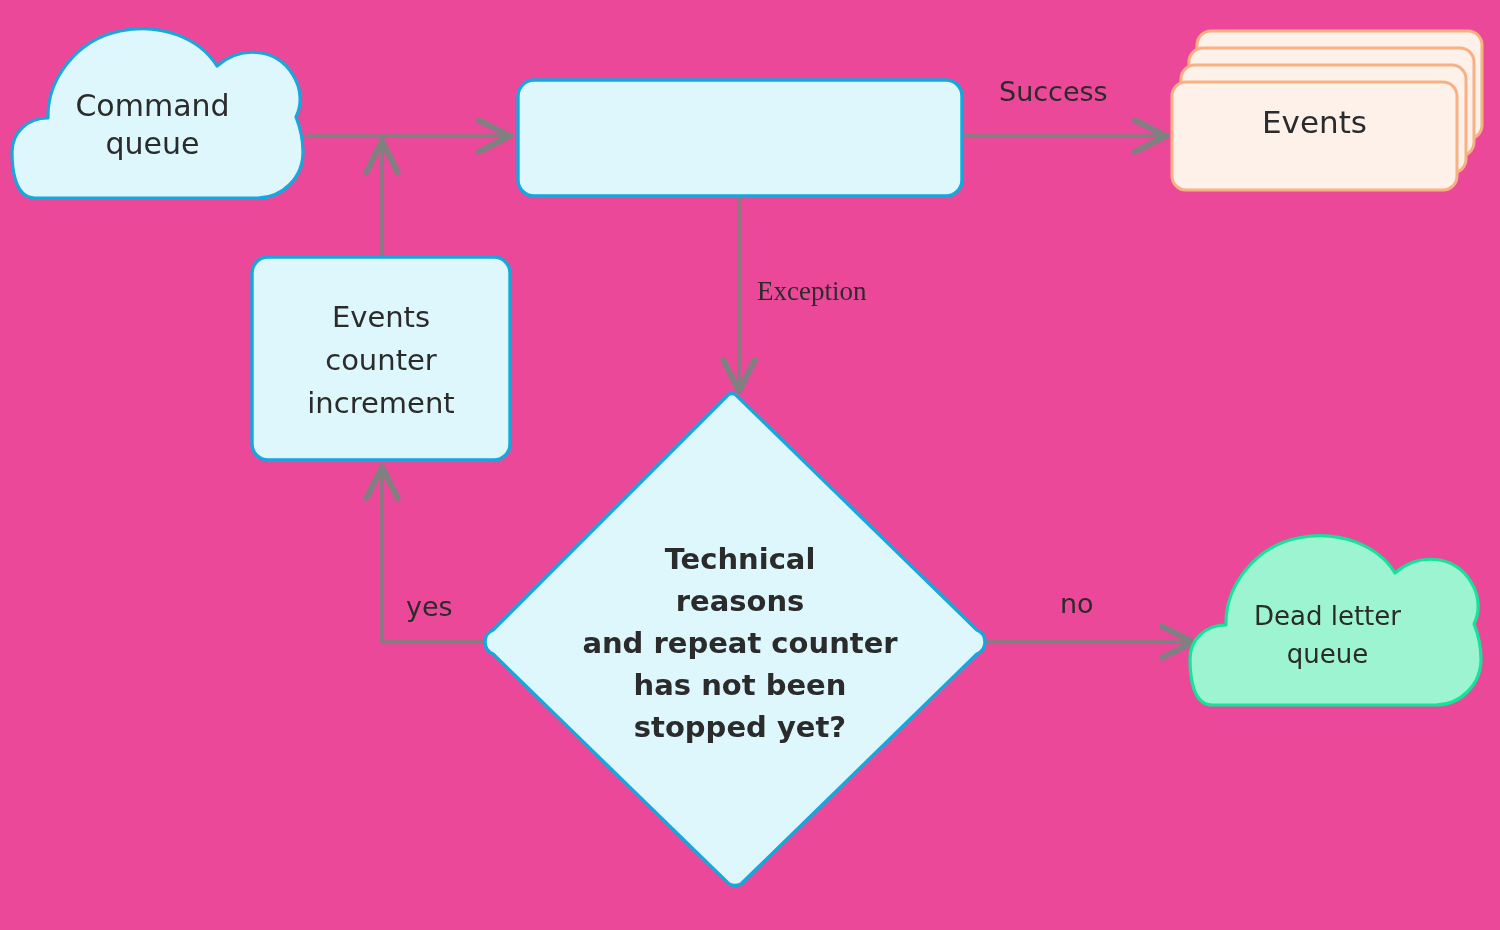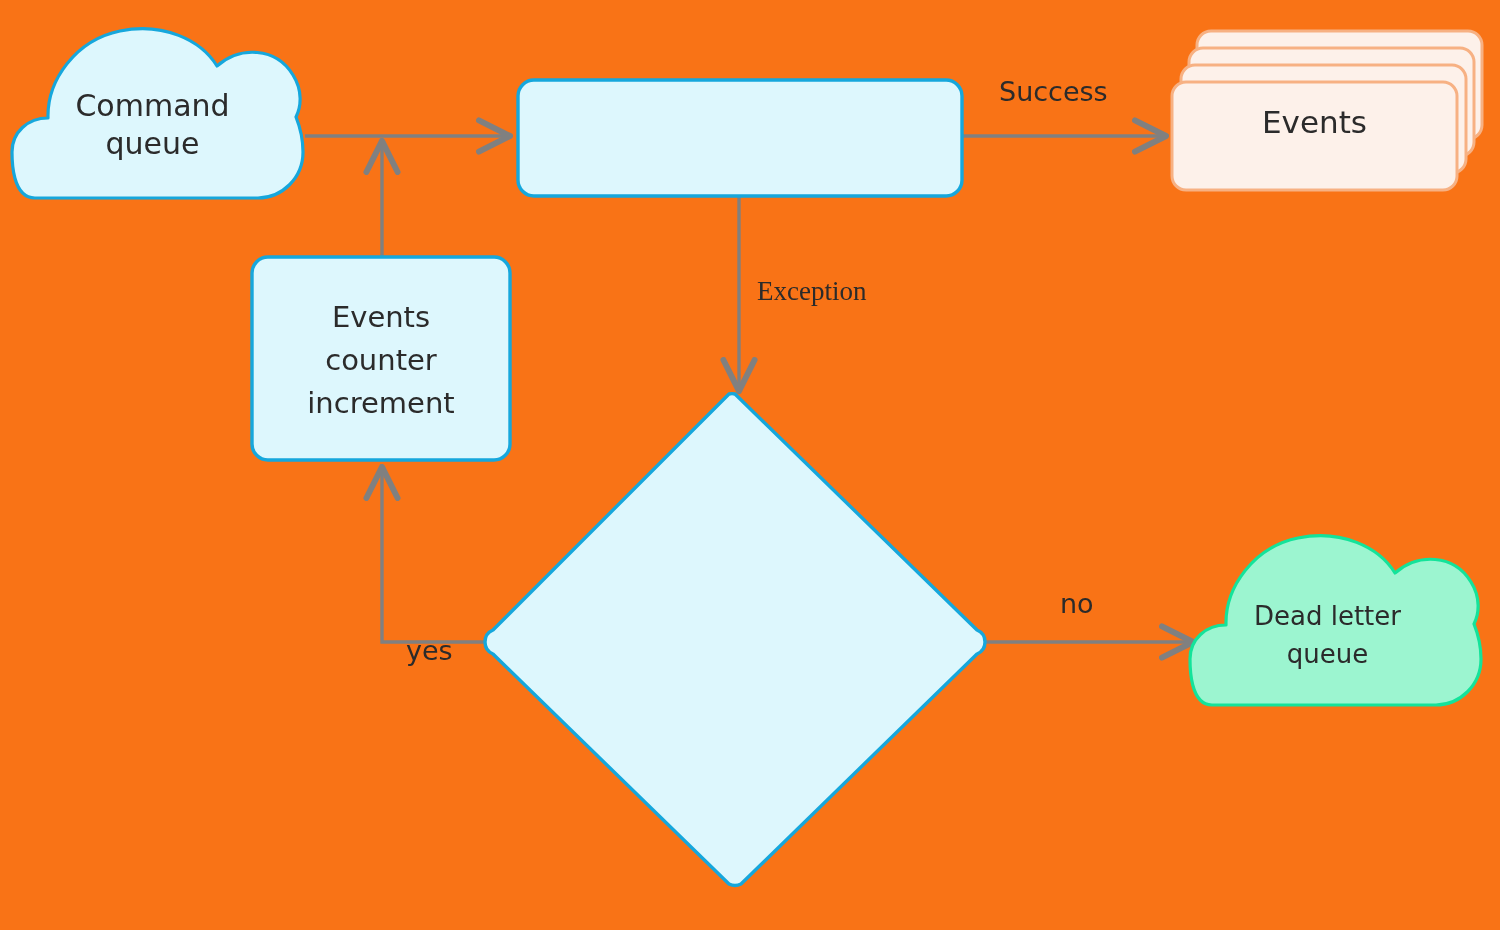--- a/index.html
+++ b/index.html
@@ -11,21 +11,21 @@
   body {
     font-family: "DejaVu Sans", sans-serif;
     width: 1500px;
     height: 930px;
     overflow: hidden;
   }
   #canvas {
     position: relative;
     width: 1500px;
     height: 930px;
-    background: #f97316;
+    background: #ec4899;
   }
   svg.layer {
     position: absolute;
     left: 0;
     top: 0;
     width: 1500px;
     height: 930px;
   }
   .node-label {
     position: absolute;
@@ -64,21 +64,21 @@
   .edge-label {
     position: absolute;
     color: #2b2b2b;
     font-size: 27px;
     line-height: 32px;
     white-space: nowrap;
     pointer-events: none;
   }
   .el-success { left: 999px; top: 76px; }
   .el-exception { left: 757px; top: 275px; font-family: Liberation Serif, serif; }
-  .el-yes { left: 406px; top: 591px; margin-top: 44px; }
+  .el-yes { left: 406px; top: 591px; }
   .el-no { left: 1060px; top: 588px; text-align: right; }
 </style>
 </head>
 <body>
 
 <div id="canvas">
 
   <svg class="layer" viewBox="0 0 1500 930" xmlns="http://www.w3.org/2000/svg">
     <defs>
       <marker id="arrowGray" viewBox="0 0 12 12" refX="10" refY="6" markerWidth="11" markerHeight="11" orient="auto-start-reverse">
@@ -158,20 +158,25 @@
   <div class="node-label lbl-cloud-cmd">Command
 queue</div>
 
 
   <div class="node-label lbl-events">Events</div>
 
   <div class="node-label lbl-repeat">Events
 counter
 increment</div>
 
+  <div class="node-label lbl-decision">Technical
+reasons
+and repeat counter
+has not been
+stopped yet?</div>
 
   <div class="node-label lbl-cloud-dlq">Dead letter
 queue</div>
 
   <div class="edge-label el-success">Success</div>
 
   <div class="edge-label el-exception">Exception</div>
 
   <div class="edge-label el-yes">yes</div>
 

